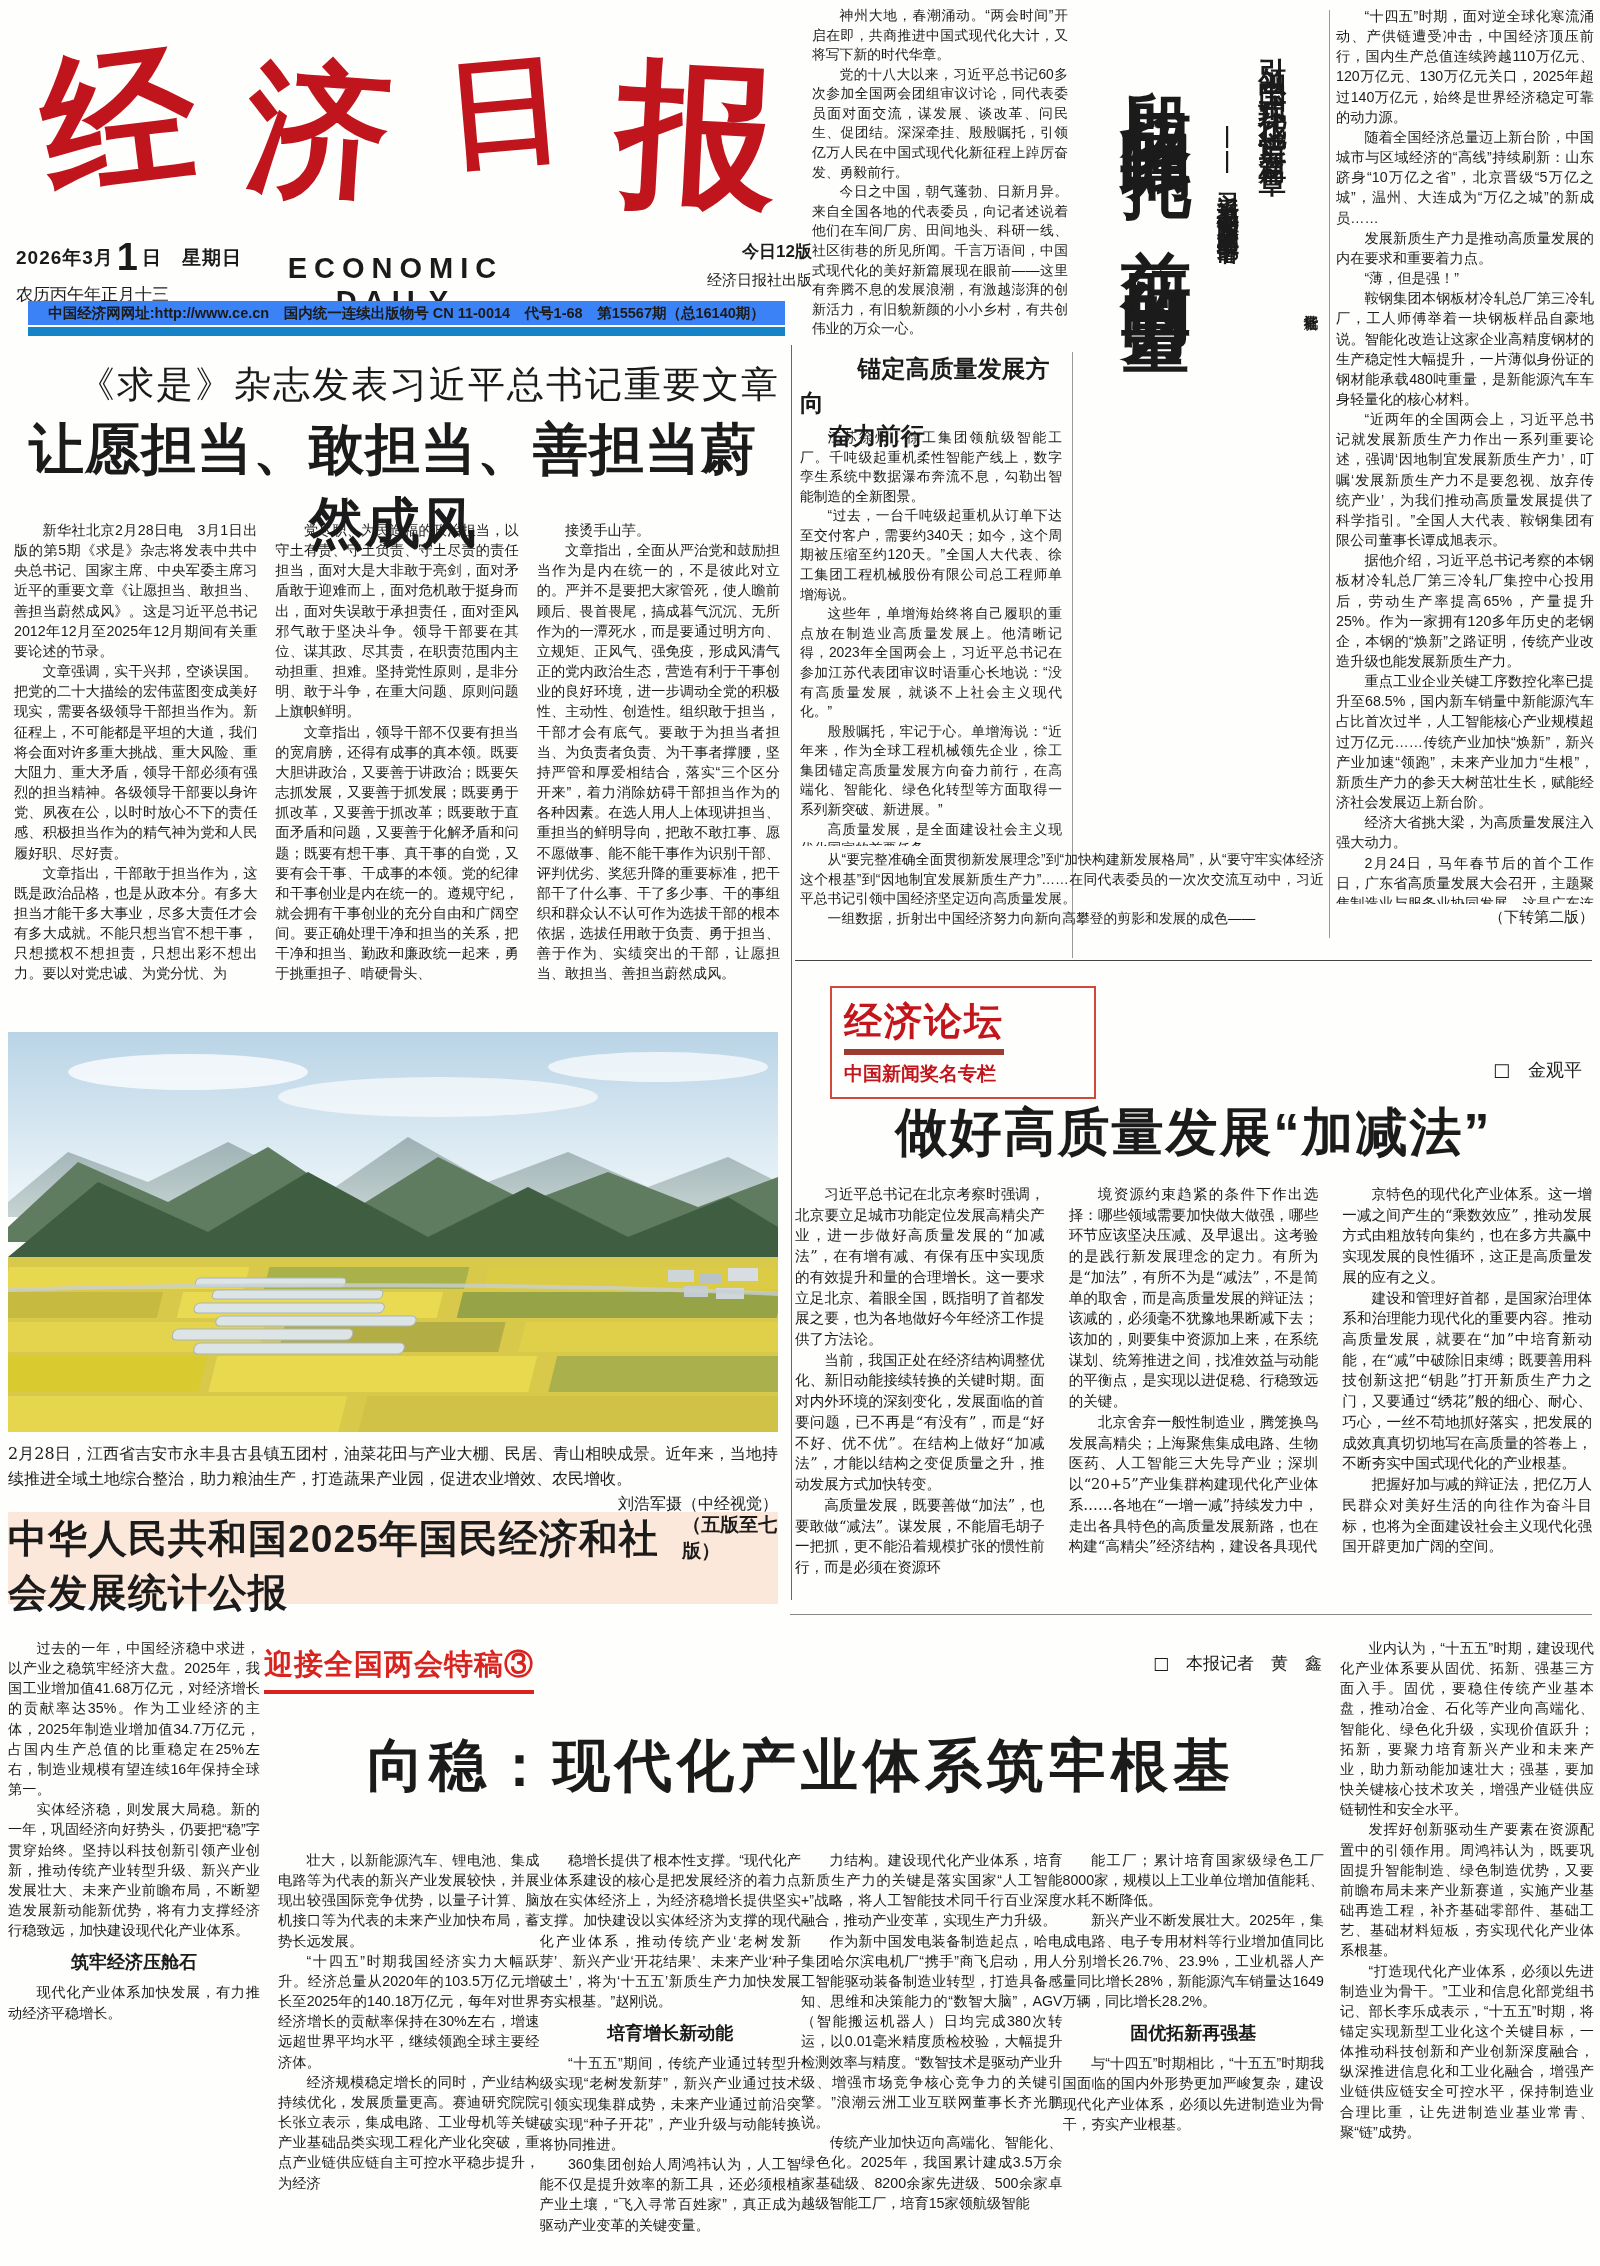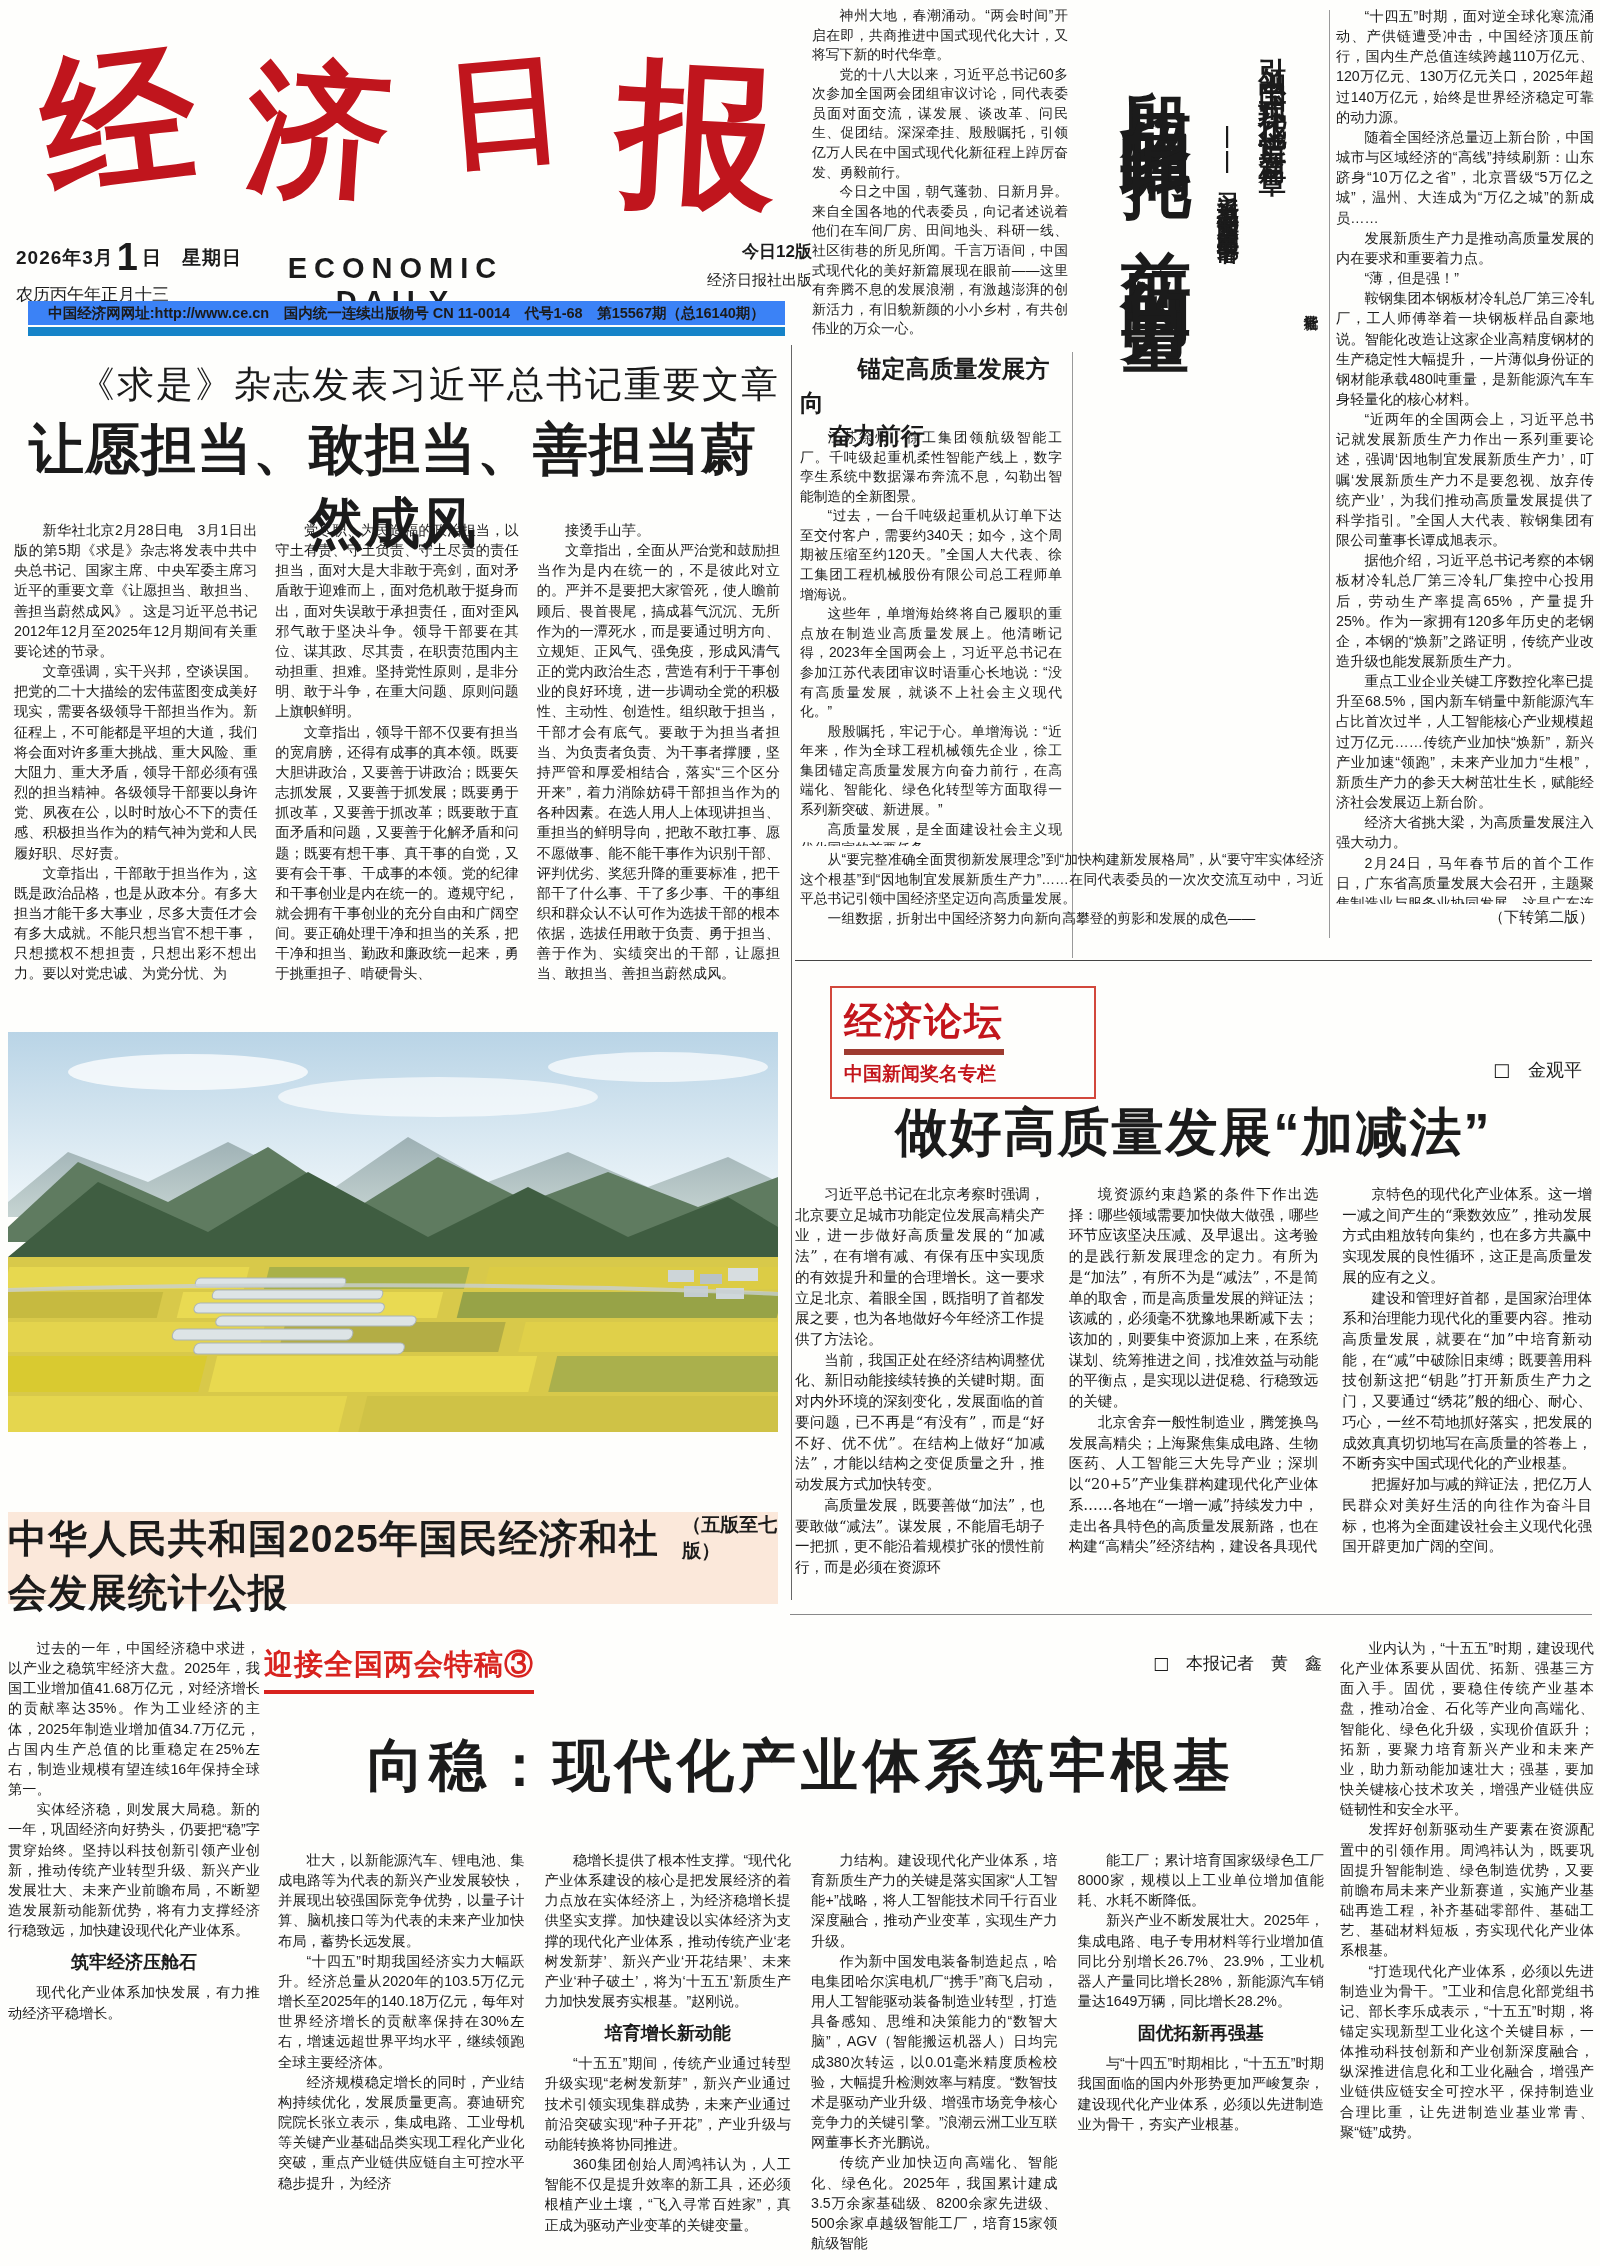--- a/index.html
+++ b/index.html
@@ -81,21 +81,21 @@
               font-family:"DejaVu Serif",serif;font-size:14.6px;}
   .forum-cols .fc{flex:1;overflow:hidden;}
   
   .f-cola{position:absolute;left:8px;top:1638px;width:252px;height:622px;font-size:14.2px;overflow:hidden;}
   .f-kicker{position:absolute;left:264px;top:1645px;font-size:29px;font-weight:900;color:#d8231f;
             border-bottom:4px solid #d8231f;padding-bottom:5px;letter-spacing:1px;}
   .f-byline{position:absolute;left:1050px;top:1652px;width:272px;text-align:right;font-size:17px;
             font-family:"DejaVu Serif",serif;}
   .f-headline{position:absolute;left:278px;top:1728px;width:1046px;text-align:center;
               font-size:57px;font-weight:900;letter-spacing:5px;}
-  .f-cols{position:absolute;left:278px;top:1850px;width:1046px;height:410px;display:flex;gap:20px;}
+  .f-cols{position:absolute;left:278px;top:1850px;width:1046px;height:410px;display:flex;}
   .f-cols .fcb{flex:1;font-size:14.2px;overflow:hidden;}
   .f-colf{position:absolute;left:1340px;top:1638px;width:254px;height:622px;font-size:14.2px;overflow:hidden;}
   .crosshead{text-align:center;font-weight:900;font-size:18px;margin:10px 0 8px;}
 </style>
 </head>
 <body>
 
 <div class="page">
 
   <div class="logo">
@@ -234,20 +234,24 @@
       <g>
         <rect x="660" y="238" width="26" height="12" fill="#cdd5d8"></rect>
         <rect x="692" y="242" width="22" height="10" fill="#b9c2c6"></rect>
         <rect x="720" y="236" width="30" height="13" fill="#d7dde0"></rect>
         <rect x="676" y="254" width="24" height="11" fill="#c3ccd0"></rect>
         <rect x="708" y="256" width="28" height="11" fill="#cfd7da"></rect>
       </g>
       <path d="M0,258 C200,252 520,250 770,262" stroke="#c8cfd2" stroke-width="4" fill="none" opacity="0.8"></path>
     </svg>
   </div>
+  <div class="caption">
+    <span>2月28日，江西省吉安市永丰县古县镇五团村，油菜花田与产业大棚、民居、青山相映成景。近年来，当地持续推进全域土地综合整治，助力粮油生产，打造蔬果产业园，促进农业增效、农民增收。</span>
+    <span class="credit">刘浩军摄（中经视觉）</span>
+  </div>
 
   <div class="banner">
     <span class="bt">中华人民共和国2025年国民经济和社会发展统计公报</span>
     <span class="bs">（五版至七版）</span>
   </div>
 
   <div class="forum-box">
     <div><span class="ft">经济论坛</span></div>
     <div class="fs">中国新闻奖名专栏</div>
   </div>

